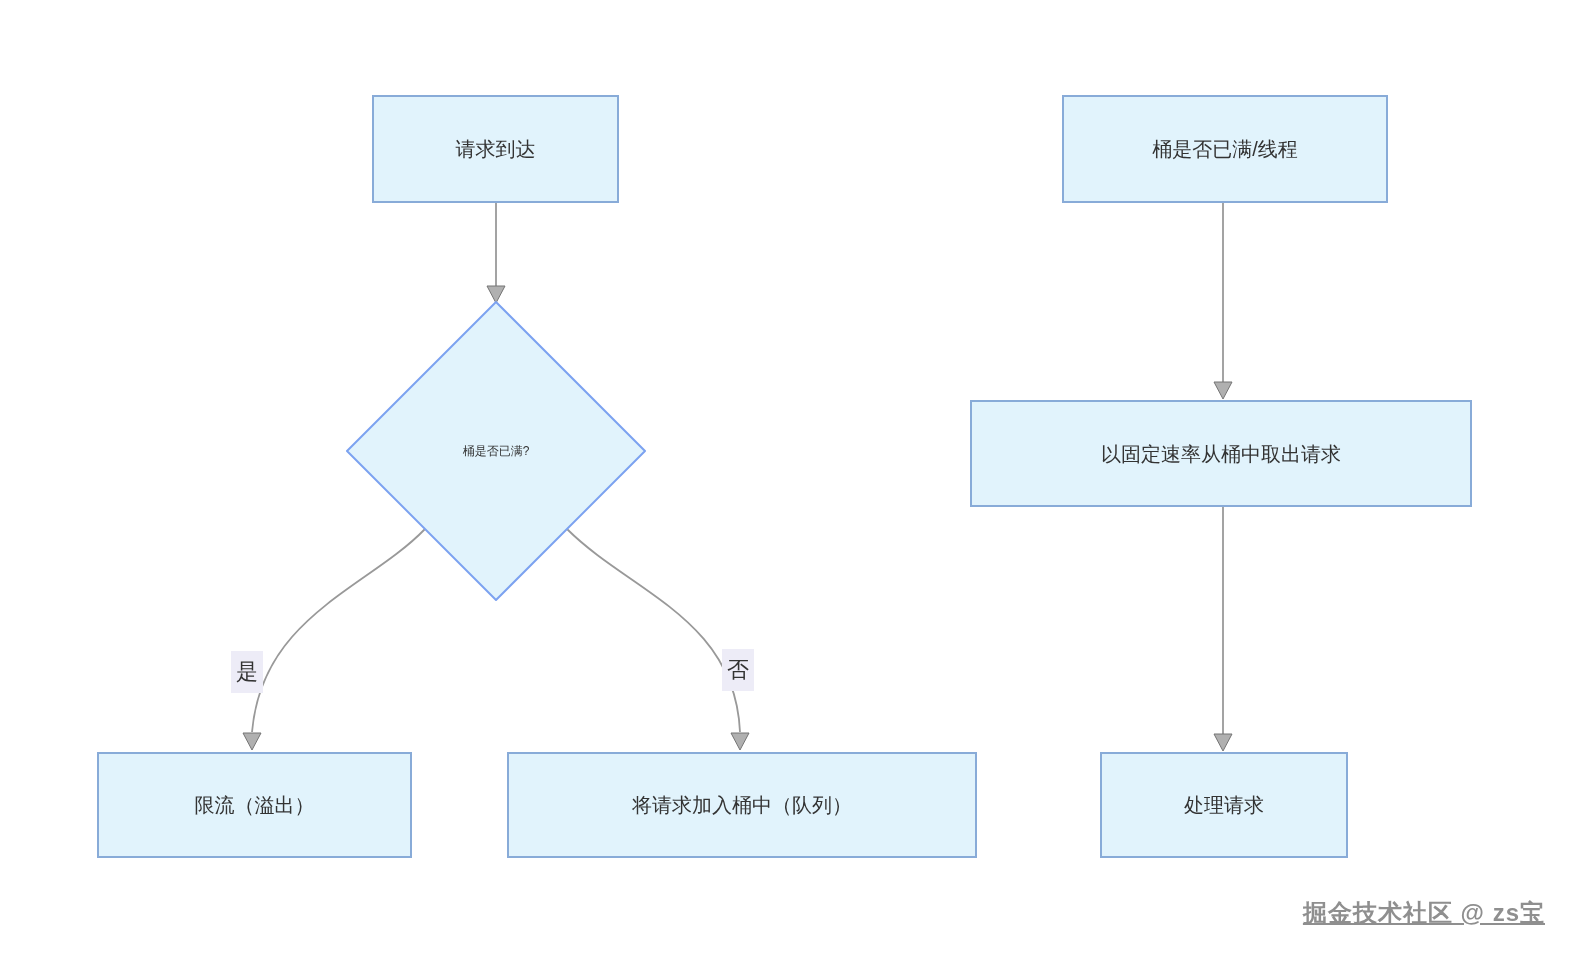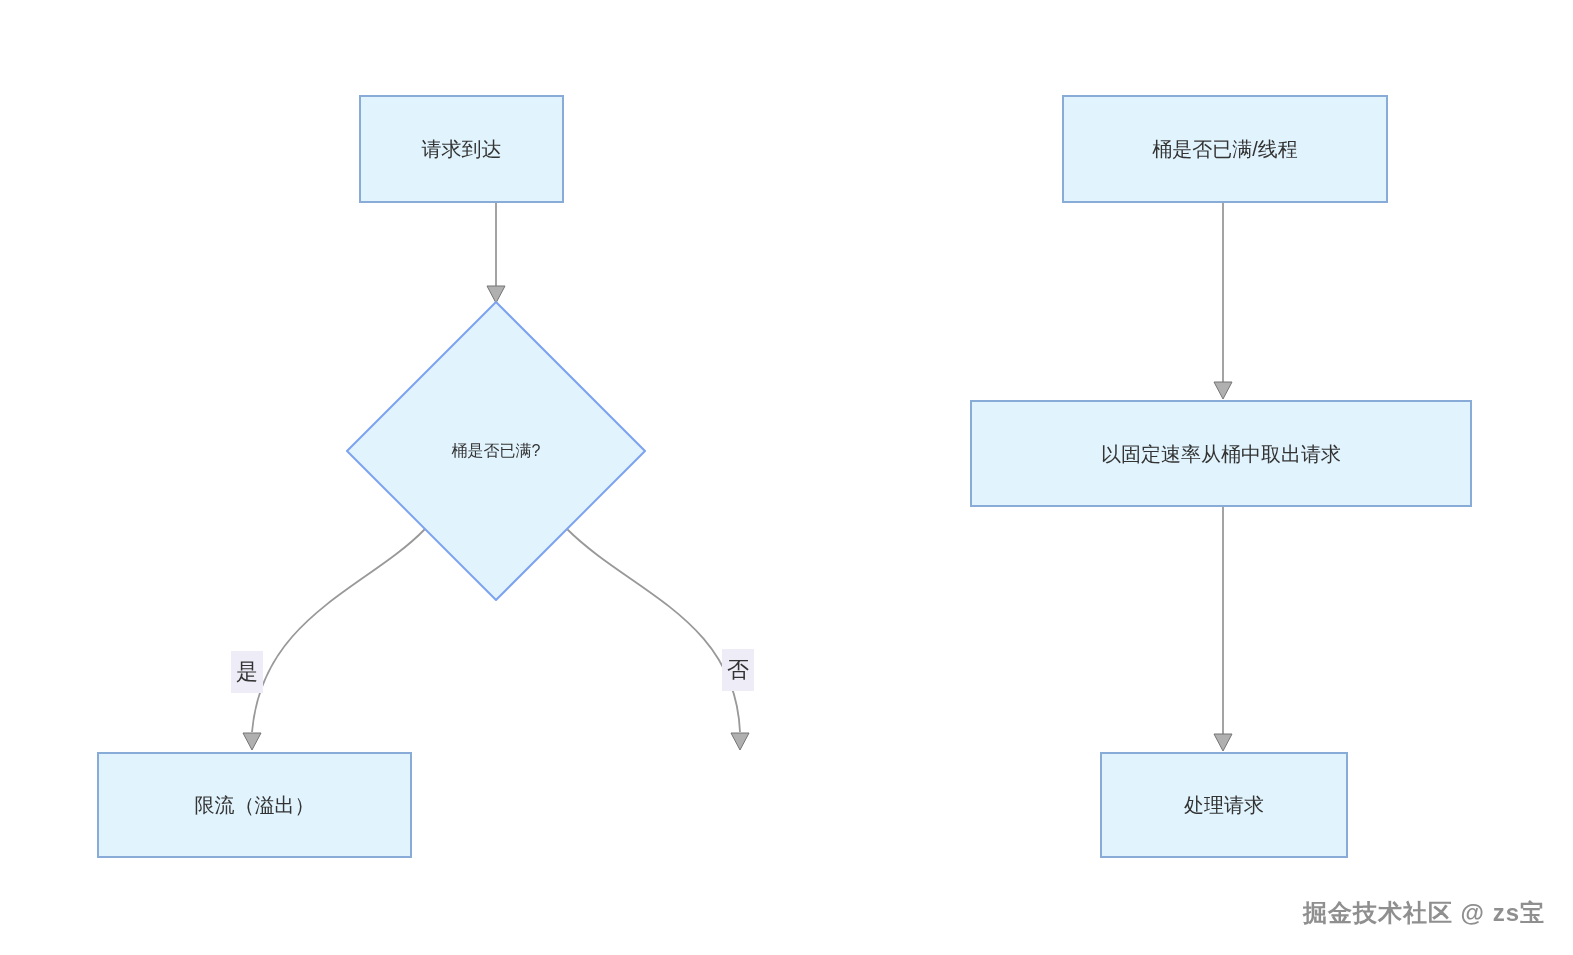--- a/index.html
+++ b/index.html
@@ -60,21 +60,21 @@
     font-size:20px;
     color:var(--text);
     text-align:center;
     line-height:1.4;
   }
   .diamond-label{
     position:absolute;
     display:flex;
     align-items:center;
     justify-content:center;
-    font-size:16px;
+    font-size:12px;
     color:var(--text);
     text-align:center;
   }
   .edge-label{
     position:absolute;
     transform:translate(-50%,-50%);
     background:var(--label-bg);
     padding:10px 5px;
     font-size:22px;
     color:var(--text);
@@ -84,20 +84,21 @@
   .watermark{
     position:absolute;
     right:28px;
     top:897px;
     font-size:24px;
     font-weight:bold;
     letter-spacing:1px;
     color:var(--watermark);
     text-shadow:1px 1px 0 #ffffff,2px 2px 2px rgba(255,255,255,.95);
     z-index:4;
+    text-decoration:underline;
   }
 </style>
 </head>
 <body>
 
 <div class="canvas">
 
   <svg class="edges" viewBox="0 0 1573 955" xmlns="http://www.w3.org/2000/svg">
 
     <g>
@@ -121,32 +122,35 @@
     </g>
 
     <g>
       <line class="edge-line" x1="1223" y1="507" x2="1223" y2="735"></line>
       <polygon class="arrow-head" points="1214,734 1232,734 1223,751"></polygon>
     </g>
 
     <polygon class="diamond-shape" points="496,302 645,451 496,600 347,451"></polygon>
   </svg>
 
-  <div class="node" style="left:359px;top:95px;width:205px;height:108px;">
+  <div class="node" style="left:372px;top:95px;width:247px;height:108px;">
     <span>请求到达</span>
   </div>
 
   <div class="diamond-label" style="left:371px;top:431px;width:250px;height:40px;">
     <span>桶是否已满?</span>
   </div>
 
   <div class="node" style="left:97px;top:752px;width:315px;height:106px;">
     <span>限流（溢出）</span>
   </div>
 
+  <div class="node" style="left:507px;top:752px;width:470px;height:106px;">
+    <span>将请求加入桶中（队列）</span>
+  </div>
 
   <div class="node" style="left:1062px;top:95px;width:326px;height:108px;">
     <span>桶是否已满/线程</span>
   </div>
 
   <div class="node" style="left:970px;top:400px;width:502px;height:107px;">
     <span>以固定速率从桶中取出请求</span>
   </div>
 
   <div class="node" style="left:1100px;top:752px;width:248px;height:106px;">

